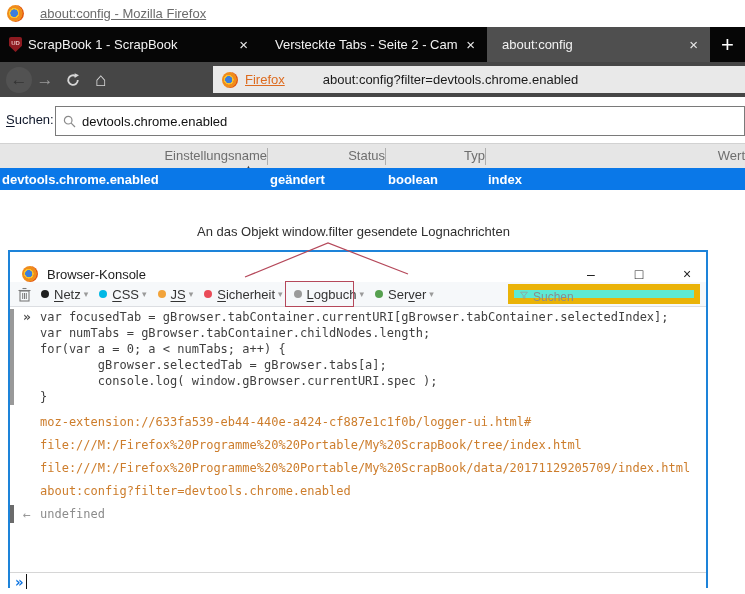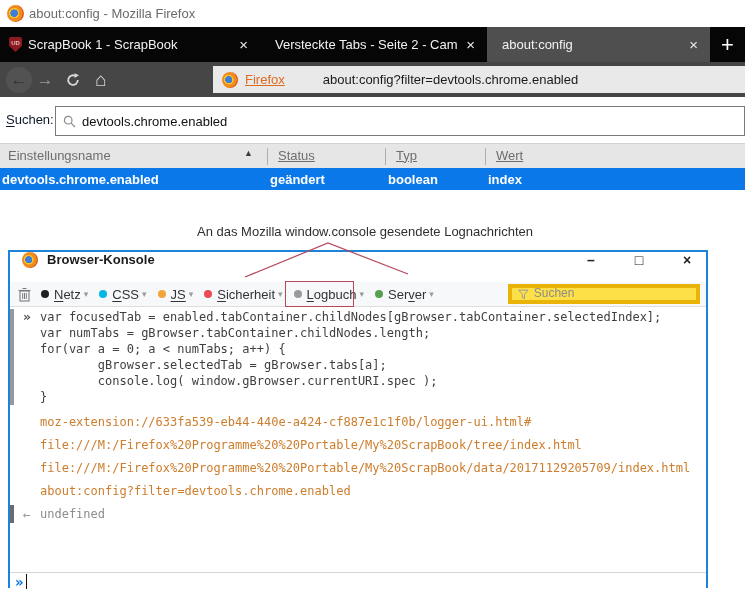--- a/index.html
+++ b/index.html
@@ -5,21 +5,21 @@
   * { margin:0; padding:0; box-sizing:border-box; }
   html,body { width:745px; height:594px; background:#fff; overflow:hidden;
               font-family:"Liberation Sans", sans-serif; }
   .abs { position:absolute; }
 
   
   #titlebar { left:0; top:0; width:745px; height:27px; background:#fff;
               display:flex; align-items:center; padding-left:7px; }
   .fx-icon { width:17px; height:17px; border-radius:50%;
              background:radial-gradient(circle at 42% 48%, #3d7edb 0 27%, #f9c22b 30% 38%, #f08c1c 40% 62%, #e2570f 65% 100%); }
-  #titlebar .t-text { margin-left:5px; font-size:13px; color:#6b6b6b; }
+  #titlebar .t-text { margin-left:16px; font-size:13px; color:#6b6b6b;text-decoration:underline; }
 
   
   #tabbar { left:0; top:27px; width:745px; height:35px; background:var(--tabbar-bg);
             display:flex; align-items:stretch; }
   .tab { display:flex; align-items:center; padding:0 9px; color:#f2f2f2; font-size:13px; }
   .tab .lbl { flex:1; overflow:hidden; white-space:nowrap; margin:0 6px; }
   .tab .x { color:#e9e9e9; font-size:15px; padding:0 3px; }
   #tab-1 { width:260px; }
   #tab-2 { width:227px; }
   #tab-3 { width:223px; background:var(--active-tab-bg); }
@@ -53,53 +53,53 @@
                 border:1px solid #7a7a7a; background:#fff; display:flex;
                 align-items:center; padding-left:7px; }
   #cfg-search input { border:none; outline:none; font-size:13px; color:#111;
                       margin-left:6px; width:600px; background:transparent;
                       font-family:"Liberation Sans",sans-serif; }
 
   #cfg-header { left:0; top:143px; width:745px; height:25px; background:#e6e6e6;
                 border-top:1px solid #d2d2d2; display:grid;
                 grid-template-columns:267px 118px 100px 1fr; align-items:center;
                 color:#6e6e6e; font-size:13px; }
-  #cfg-header .hc { padding-left:10px; height:17px; display:flex; align-items:flex-start; }
-  #cfg-header .hc + .hc { border-left:1px solid #aeaeae;text-decoration:underline; }
+  #cfg-header .hc { padding-left:10px; height:17px; display:flex; align-items:flex-end;flex-direction:column; }
+  #cfg-header .hc + .hc { border-left:1px solid #aeaeae; }
   #cfg-header .hc:first-child { padding-left:8px; justify-content:space-between; }
   #cfg-header .sort { color:#3d3d3d; font-size:9px; margin-right:14px; }
 
   #cfg-row { left:0; top:168px; width:745px; height:22px; background:var(--sel-blue);
              display:grid; grid-template-columns:267px 118px 100px 1fr;
              align-items:center; color:#fff; font-size:13px; font-weight:bold; }
   #cfg-row div { padding-left:3px; }
   #cfg-row div:first-child { padding-left:2px; }
 
   
   #annotation { left:197px; top:224px; font-size:13px; color:#2f2f2f; z-index:12; }
   #arrow-svg { left:0; top:0; width:745px; height:594px; z-index:11; pointer-events:none; }
 
   
   #console { left:8px; top:250px; width:700px; height:338px; background:#fff;
              border:2px solid var(--win-border); z-index:5; }
-  #con-title { height:30px; display:flex; align-items:flex-start; padding:0 8px 0 12px;font-weight:bold; }
+  #con-title { height:30px; display:flex; align-items:flex-end; padding:0 8px 0 12px; }
   #con-title .t-text { margin-left:9px; font-size:13px; color:#1c1c1c; flex:1; }
   .win-ctl { width:22px; text-align:center; color:#222; font-size:14px; margin-left:26px; }
 
   #con-toolbar { height:25px; background:#f6f8fa; border-bottom:1px solid #dcdee2;
                  display:flex; align-items:center; padding-left:8px; }
   #filter-buttons { display:flex; align-items:center; gap:11px; margin-left:10px; }
   .filter-btn { position:relative; display:flex; align-items:center; font-size:13px; color:#333;text-align:right; }
   .filter-btn .dot { width:8px; height:8px; border-radius:50%; margin-right:5px; }
   .filter-btn .caret { color:#9a9a9a; font-size:9px; margin-left:3px; }
   .filter-btn.boxed::after { content:""; position:absolute; left:-9px; right:10px;
                  top:-6px; bottom:-5px; border:1px solid var(--ann-red); }
   #con-search { margin-left:auto; margin-right:6px; width:192px; height:20px;
-                border:4px solid #eab308; background:#fde047; display:flex;
-                align-items:flex-end; padding:0 6px; }
+                border:6px solid #eab308; background:#5eead4; display:flex;
+                align-items:flex-start; padding:0 6px; }
   #con-search input { border:none; outline:none; width:160px; font-size:12px;
                 color:#555; margin-left:5px; background:transparent;
                 font-family:"Liberation Sans",sans-serif; }
   #con-search input::placeholder { color:#8c8c8c; opacity:1; }
 
   #con-messages { position:relative; height:283px; overflow:hidden;
                   font-family:"DejaVu Sans Mono", monospace; font-size:12px; }
   #echo-block { display:flex; margin-top:2px; border-left:4px solid #999; }
   #echo-prompt { width:26px; text-align:center; color:#4a4a4a; font-size:13px;
                  font-weight:bold; line-height:16px; }
@@ -188,21 +188,21 @@
     </div>
 </div>
 
 <div id="cfg-row" class="abs">
   <div>devtools.chrome.enabled</div>
   <div>geändert</div>
   <div>boolean</div>
   <div>index</div>
 </div>
 
-<div id="annotation" class="abs">An das Mozilla window.console gesendete Lognachrichten</div>
+<div id="annotation" class="abs">An das Objekt window.filter gesendete Lognachrichten</div>
 <svg id="arrow-svg" class="abs">
   <polyline points="245,277 328,243 408,274" fill="none" stroke="var(--ann-red)" stroke-width="1.2"></polyline>
 </svg>
 
 <div id="console" class="abs">
   <div id="con-title">
     <div class="fx-icon" style="width:16px;height:16px"></div>
     <div class="t-text">Browser-Konsole</div>
     <div class="win-ctl">–</div>
     <div class="win-ctl">□</div>
@@ -254,21 +254,21 @@
       <svg width="11" height="11" viewBox="0 0 11 11">
         <path d="M0.8 1 H10.2 L6.6 5.4 V9.8 L4.4 8.6 V5.4 Z" fill="none" stroke="#9a9a9a" stroke-width="1"></path>
       </svg>
       <input type="text" placeholder="Suchen" style="">
     </div>
   </div>
 
   <div id="con-messages">
     <div id="echo-block">
       <div id="echo-prompt">»</div>
-      <div id="code-lines"><div>var focusedTab = enabled.tabContainer.childNodes[gBrowser.tabContainer.selectedIndex];</div><div>var numTabs = gBrowser.tabContainer.childNodes.length;</div><div>for(var a = 0; a &lt; numTabs; a++) {</div><div>        gBrowser.selectedTab = gBrowser.tabs[a];</div><div>        console.log( window.gBrowser.currentURI.spec );</div><div>}</div></div>
+      <div id="code-lines"><div>var focusedTab = gBrowser.tabContainer.currentURI[gBrowser.tabContainer.selectedIndex];</div><div>var numTabs = gBrowser.tabContainer.childNodes.length;</div><div>for(var a = 0; a &lt; numTabs; a++) {</div><div>        gBrowser.selectedTab = gBrowser.tabs[a];</div><div>        console.log( window.gBrowser.currentURI.spec );</div><div>}</div></div>
     </div>
     <div id="log-lines">
         <div class="log-line">moz-extension://633fa539-eb44-440e-a424-cf887e1c1f0b/logger-ui.html#</div>
         <div class="log-line">file:///M:/Firefox%20Programme%20%20Portable/My%20ScrapBook/tree/index.html</div>
         <div class="log-line">file:///M:/Firefox%20Programme%20%20Portable/My%20ScrapBook/data/20171129205709/index.html</div>
         <div class="log-line">about:config?filter=devtools.chrome.enabled</div>
       </div>
     <div id="result-row">
       <div id="result-arrow">←</div>
       <div id="result-value">undefined</div>

